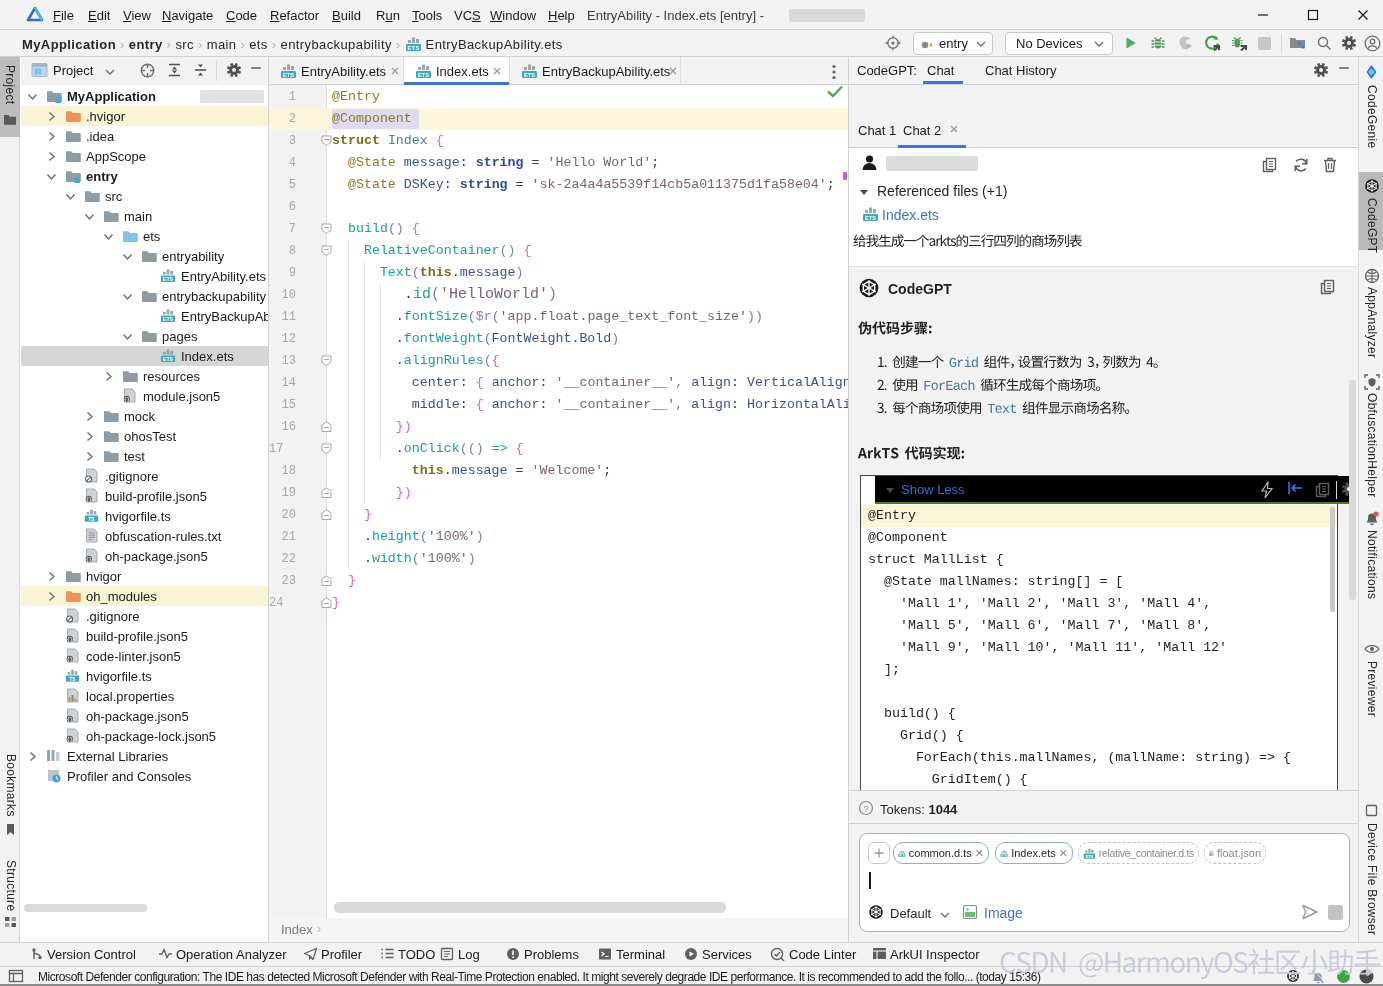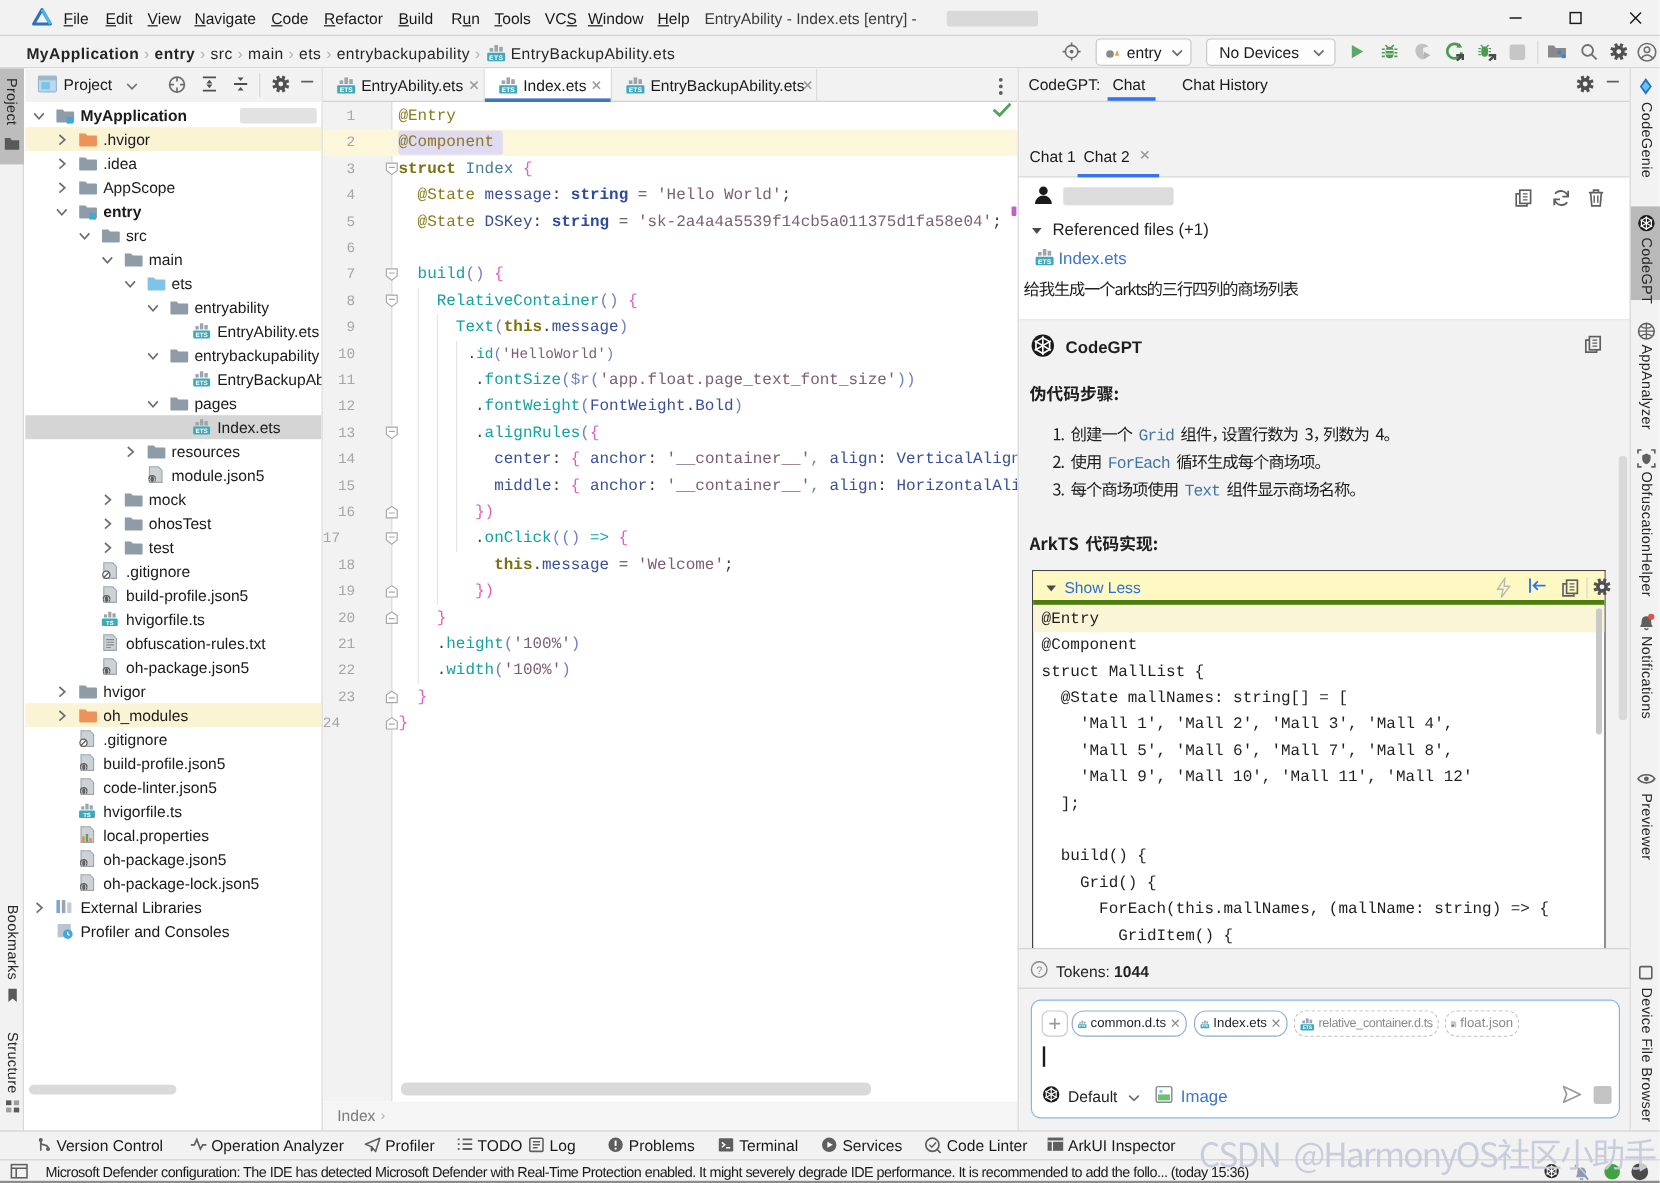--- a/index.html
+++ b/index.html
@@ -758,21 +758,21 @@
   <div class="abs" style="left:111px;top:227px;width:1px;height:176px;background:#e5e5e5"></div>
   <pre class="abs" style="left:63px;top:29px;font-size:13.3px;line-height:22px;white-space:pre"><span style="color:#8c7b1c">@Entry</span></pre>
 <pre class="abs" style="left:63px;top:51px;font-size:13.3px;line-height:22px;white-space:pre"><span style="color:#8c7b1c">@Component</span></pre>
 <pre class="abs" style="left:63px;top:73px;font-size:13.3px;line-height:22px;white-space:pre"><span style="color:#7c7011;font-weight:bold">struct</span> <span style="color:#4a7f95">Index</span> <span style="color:#dc5fbe">{</span></pre>
 <pre class="abs" style="left:63px;top:95px;font-size:13.3px;line-height:22px;white-space:pre">  <span style="color:#8c7b1c">@State</span> <span style="color:#3a5096">message</span><span style="color:#3c3c3c">:</span> <span style="color:#2e4a9e;font-weight:bold">string</span> <span style="color:#3c3c3c">=</span> <span style="color:#7d5e73">'Hello World'</span><span style="color:#3c3c3c">;</span></pre>
 <pre class="abs" style="left:63px;top:117px;font-size:13.3px;line-height:22px;white-space:pre">  <span style="color:#8c7b1c">@State</span> <span style="color:#3a5096">DSKey</span><span style="color:#3c3c3c">:</span> <span style="color:#2e4a9e;font-weight:bold">string</span> <span style="color:#3c3c3c">=</span> <span style="color:#7d5e73">'sk-2a4a4a5539f14cb5a011375d1fa58e04'</span><span style="color:#3c3c3c">;</span></pre>
 <pre class="abs" style="left:63px;top:139px;font-size:13.3px;line-height:22px;white-space:pre"></pre>
 <pre class="abs" style="left:63px;top:161px;font-size:13.3px;line-height:22px;white-space:pre">  <span style="color:#13a1a1">build</span><span style="color:#7080c4">()</span> <span style="color:#dc5fbe">{</span></pre>
 <pre class="abs" style="left:63px;top:183px;font-size:13.3px;line-height:22px;white-space:pre">    <span style="color:#13a1a1">RelativeContainer</span><span style="color:#7080c4">()</span> <span style="color:#dc5fbe">{</span></pre>
 <pre class="abs" style="left:63px;top:205px;font-size:13.3px;line-height:22px;white-space:pre">      <span style="color:#13a1a1">Text</span><span style="color:#7080c4">(</span><span style="color:#7c7011;font-weight:bold">this</span><span style="color:#3c3c3c">.</span><span style="color:#3a5096">message</span><span style="color:#7080c4">)</span></pre>
-<pre class="abs" style="left:63px;top:227px;font-size:12px;line-height:22px;white-space:pre">        <span style="color:#3c3c3c">.</span><span style="color:#13a1a1">id</span><span style="color:#7080c4">(</span><span style="color:#7d5e73">'HelloWorld'</span><span style="color:#7080c4">)</span></pre>
+<pre class="abs" style="left:63px;top:227px;font-size:15px;line-height:22px;white-space:pre">        <span style="color:#3c3c3c">.</span><span style="color:#13a1a1">id</span><span style="color:#7080c4">(</span><span style="color:#7d5e73">'HelloWorld'</span><span style="color:#7080c4">)</span></pre>
 <pre class="abs" style="left:63px;top:249px;font-size:13.3px;line-height:22px;white-space:pre">        <span style="color:#3c3c3c">.</span><span style="color:#13a1a1">fontSize</span><span style="color:#7080c4">(</span><span style="color:#7080c4">$r</span><span style="color:#7080c4">(</span><span style="color:#7d5e73">'app.float.page_text_font_size'</span><span style="color:#7080c4">))</span></pre>
 <pre class="abs" style="left:63px;top:271px;font-size:13.3px;line-height:22px;white-space:pre">        <span style="color:#3c3c3c">.</span><span style="color:#13a1a1">fontWeight</span><span style="color:#7080c4">(</span><span style="color:#3a5096">FontWeight</span><span style="color:#3c3c3c">.</span><span style="color:#3a5096">Bold</span><span style="color:#7080c4">)</span></pre>
 <pre class="abs" style="left:63px;top:293px;font-size:13.3px;line-height:22px;white-space:pre">        <span style="color:#3c3c3c">.</span><span style="color:#13a1a1">alignRules</span><span style="color:#7080c4">(</span><span style="color:#dc5fbe">{</span></pre>
 <pre class="abs" style="left:63px;top:315px;font-size:13.3px;line-height:22px;white-space:pre">          <span style="color:#3a5096">center</span><span style="color:#3c3c3c">:</span> <span style="color:#dc5fbe">{</span> <span style="color:#3a5096">anchor</span><span style="color:#3c3c3c">:</span> <span style="color:#7d5e73">'__container__'</span><span style="color:#58a05c">,</span> <span style="color:#3a5096">align</span><span style="color:#3c3c3c">:</span> <span style="color:#3a5096">VerticalAlign</span> </pre>
 <pre class="abs" style="left:63px;top:337px;font-size:13.3px;line-height:22px;white-space:pre">          <span style="color:#3a5096">middle</span><span style="color:#3c3c3c">:</span> <span style="color:#dc5fbe">{</span> <span style="color:#3a5096">anchor</span><span style="color:#3c3c3c">:</span> <span style="color:#7d5e73">'__container__'</span><span style="color:#58a05c">,</span> <span style="color:#3a5096">align</span><span style="color:#3c3c3c">:</span> <span style="color:#3a5096">HorizontalAlign</span> </pre>
 <pre class="abs" style="left:63px;top:359px;font-size:13.3px;line-height:22px;white-space:pre">        <span style="color:#dc5fbe">})</span></pre>
 <pre class="abs" style="left:63px;top:381px;font-size:13.3px;line-height:22px;white-space:pre">        <span style="color:#3c3c3c">.</span><span style="color:#13a1a1">onClick</span><span style="color:#7080c4">(()</span> <span style="color:#13a1a1">=&gt;</span> <span style="color:#dc5fbe">{</span></pre>
 <pre class="abs" style="left:63px;top:403px;font-size:13.3px;line-height:22px;white-space:pre">          <span style="color:#7c7011;font-weight:bold">this</span><span style="color:#3c3c3c">.</span><span style="color:#3a5096">message</span> <span style="color:#3c3c3c">=</span> <span style="color:#7d5e73">'Welcome'</span><span style="color:#3c3c3c">;</span></pre>
 <pre class="abs" style="left:63px;top:425px;font-size:13.3px;line-height:22px;white-space:pre">        <span style="color:#dc5fbe">})</span></pre>
 <pre class="abs" style="left:63px;top:447px;font-size:13.3px;line-height:22px;white-space:pre">    <span style="color:#dc5fbe">}</span></pre>
@@ -1052,21 +1052,21 @@
             <path transform="translate(46.6,0) scale(0.014000,-0.014000)" fill="#1f1f1f" d="M716 786C768 736 828 665 853 619L950 680C921 727 858 795 806 842ZM527 834C530 728 535 630 543 539L340 512L357 397L554 424C591 117 669 -72 840 -87C896 -91 951 -45 976 149C954 161 901 192 878 218C870 107 858 56 835 58C754 69 702 217 674 440L965 480L948 593L662 555C655 641 651 735 649 834ZM284 841C223 690 118 542 9 449C30 420 65 356 76 327C112 360 147 398 181 440V-88H305V620C341 680 373 743 399 804Z"></path>
             <path transform="translate(60.6,0) scale(0.014000,-0.014000)" fill="#1f1f1f" d="M419 218V112H776V218ZM487 652C480 543 465 402 451 315H483L828 314C813 131 794 52 772 31C762 20 752 18 736 18C717 18 678 18 637 22C654 -7 667 -53 669 -85C717 -87 761 -86 789 -83C822 -79 845 -69 869 -42C904 -4 926 104 946 369C948 383 950 416 950 416H839C854 541 869 683 876 795L792 803L773 798H439V690H753C746 608 736 507 725 416H576C585 489 593 573 599 645ZM43 805V697H150C125 564 84 441 21 358C37 323 59 247 63 216C77 233 91 252 104 272V-42H205V33H382V494H208C230 559 248 628 262 697H404V805ZM205 389H279V137H205Z"></path>
             <path transform="translate(74.6,0) scale(0.014000,-0.014000)" fill="#1f1f1f" d="M530 66C658 28 789 -33 866 -85L939 10C858 59 716 118 586 155ZM232 545C284 515 348 467 376 434L451 520C419 554 354 597 302 623ZM130 395C183 366 249 321 279 287L351 377C318 409 251 451 198 475ZM77 756V526H196V644H801V526H927V756H588C573 790 551 830 531 862L410 825C422 804 434 780 445 756ZM68 274V174H392C334 103 238 51 76 15C101 -11 131 -57 143 -88C364 -34 478 53 539 174H938V274H575C600 367 606 476 610 601H483C479 470 476 362 446 274Z"></path>
             <path transform="translate(88.6,0) scale(0.014000,-0.014000)" fill="#1f1f1f" d="M427 805V272H540V701H796V272H914V805ZM23 124 46 10C150 38 284 74 408 109L393 217L280 187V394H374V504H280V681H394V792H42V681H164V504H57V394H164V157C111 144 63 132 23 124ZM612 639V481C612 326 584 127 328 -7C350 -24 389 -69 403 -92C528 -26 605 62 653 156V40C653 -46 685 -70 769 -70H842C944 -70 961 -24 972 133C944 140 906 156 879 177C875 46 869 17 842 17H791C771 17 763 25 763 52V275H698C717 346 723 416 723 478V639Z"></path>
             <path transform="translate(102.6,0) scale(0.014000,-0.014000)" fill="#1f1f1f" d="M163 366C215 366 254 407 254 461C254 516 215 557 163 557C110 557 71 516 71 461C71 407 110 366 163 366ZM163 -14C215 -14 254 28 254 82C254 137 215 178 163 178C110 178 71 137 71 82C71 28 110 -14 163 -14Z"></path>
           </g>
         </svg>
       </span>
 
     <div class="abs" style="left:11px;top:208px;width:478px;height:315px;border:1px solid #454545;border-bottom:none;background:#fff">
-      <div class="abs" style="left:0;top:0;width:476px;height:28px;background:#fef9c3;border-bottom:4px solid #4d7c0f">
+      <div class="abs" style="left:14px;top:0;width:476px;height:28px;background:#000000;border-bottom:2px solid #4d7c0f">
         <span class="abs" style="left:10px;top:10px">
             <svg width="10" height="8" viewBox="0 0 10 8" fill="none">
               <path d="M1 2 L5 7 L9 2 Z" fill="#4a4a4a"></path>
             </svg>
           </span>
         <span class="abs" style="left:26px;top:6px;font-size:13px;color:#2e6fd4">Show Less</span>
         <span class="abs" style="left:385px;top:5px">
             <svg width="14" height="18" viewBox="0 0 14 18" fill="none">
               <path d="M8 1 L2 10 H6.5 L5 17 L12 7.5 H7.5 Z" stroke="#b9b9b9" stroke-width="1.2" fill="none"></path>
             </svg>

